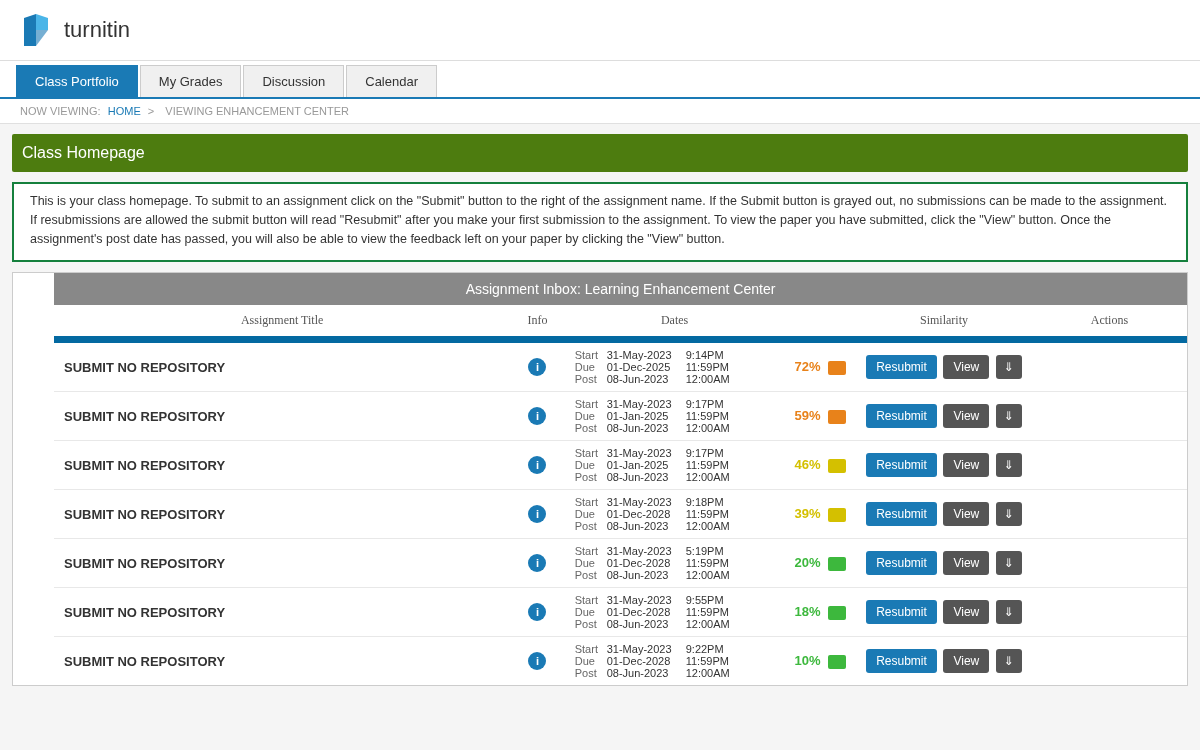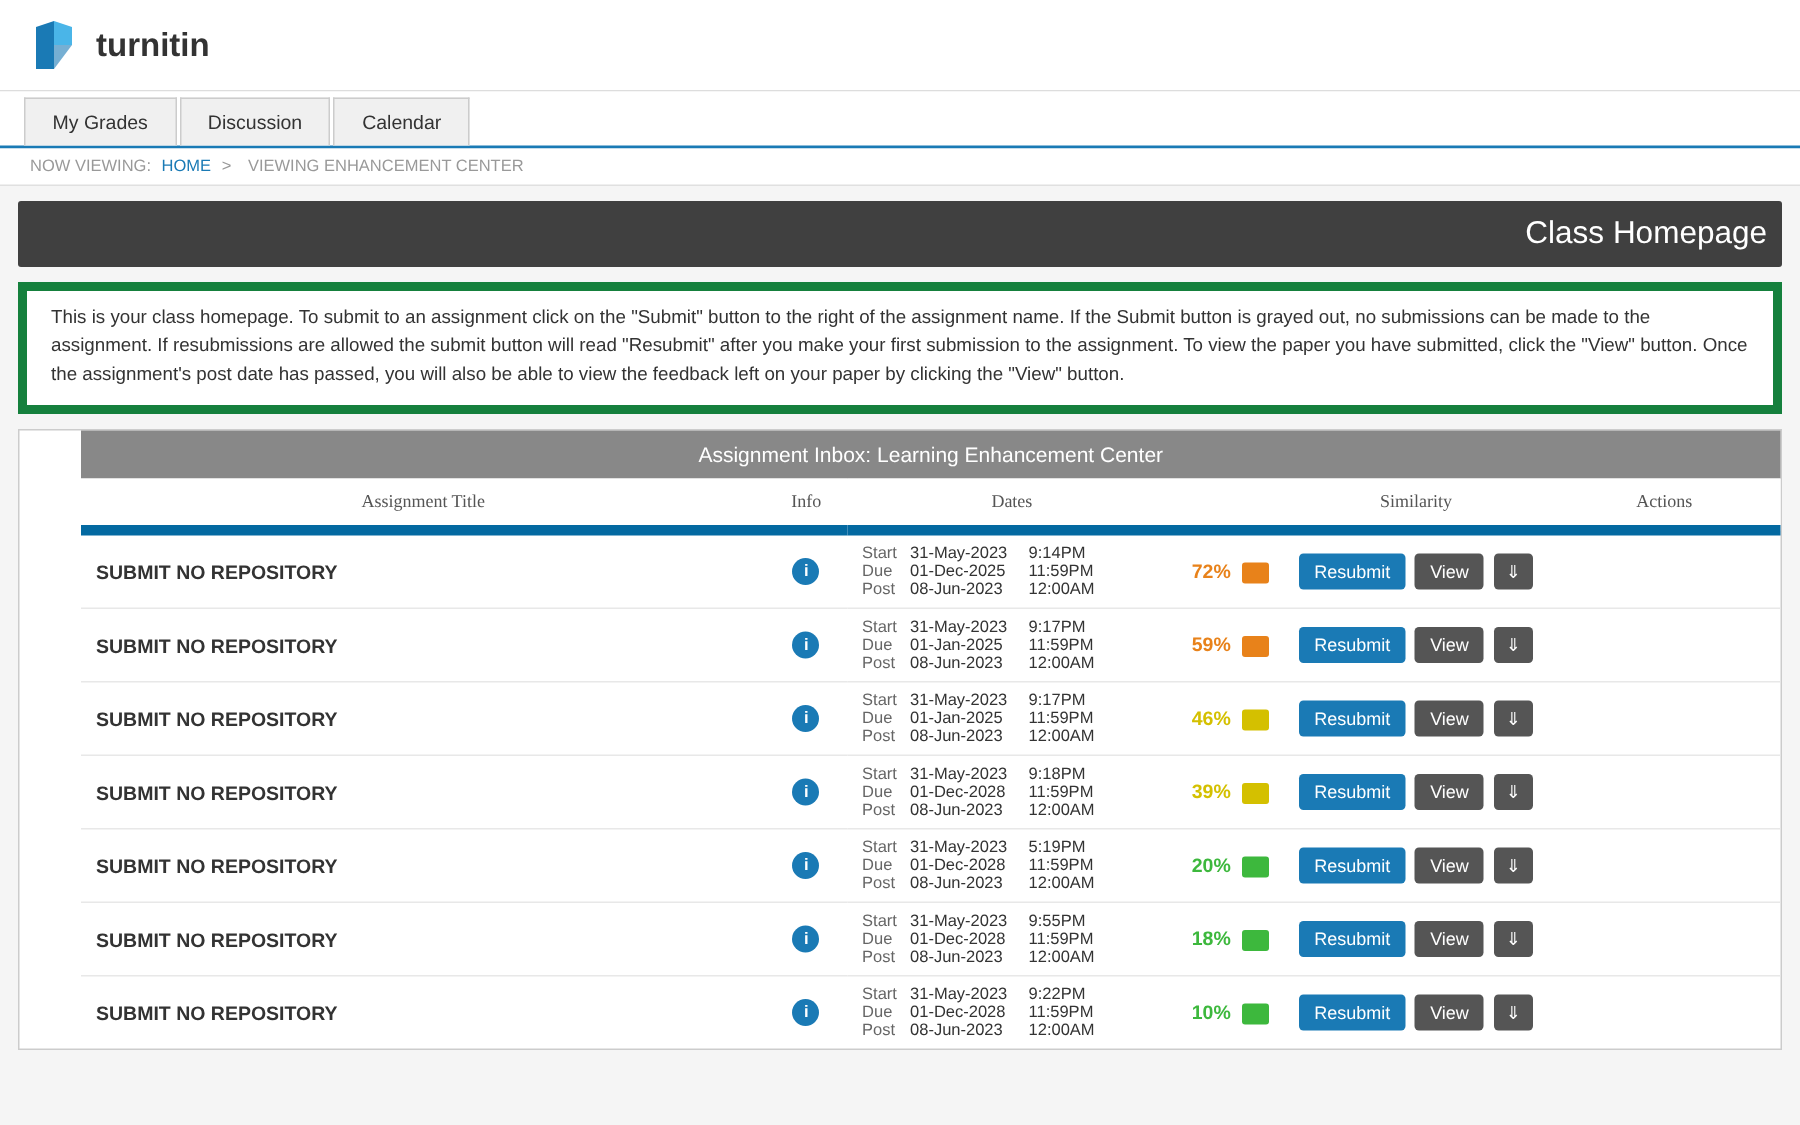--- a/index.html
+++ b/index.html
@@ -1,37 +1,37 @@
 <!DOCTYPE html>
 <html><head>
   <meta charset="utf-8">
   <style>
     * { box-sizing: border-box; margin: 0; padding: 0; }
     body { font-family: Arial, Helvetica, sans-serif; font-size: 13px; background: #f5f5f5; color: #333; }
 
     
     .header { background: #fff; border-bottom: 1px solid #ddd; padding: 10px 16px; display: flex; align-items: center; }
     .logo-icon { width: 40px; height: 40px; margin-right: 8px; }
-    .logo-text { font-size: 22px; font-weight: bold; color: #333; }
+    .logo-text { font-size: 22px; font-weight: normal; color: #333; }
 
     
     .nav-tabs { background: #fff; border-bottom: 2px solid #1a7ab5; padding: 0 16px; display: flex; }
     .nav-tab { padding: 8px 18px; cursor: pointer; font-size: 13px; border: 1px solid #ccc; border-bottom: none; margin-right: 2px; background: #f0f0f0; color: #333; text-decoration: none; display: inline-block; margin-top: 4px; }
     .nav-tab.active { background: #1a7ab5; color: #fff; border-color: #1a7ab5; }
 
     
     .breadcrumb { background: #fff; padding: 6px 16px; font-size: 11px; color: #666; border-bottom: 1px solid #e0e0e0; }
     .breadcrumb a { color: #1a7ab5; text-decoration: none; }
     .breadcrumb span { color: #999; margin: 0 4px; }
 
     
-    .page-title-bar { background: #404040; color: #fff; text-align: right; padding: 10px; font-size: 21px; margin: 10px 12px 10px 12px; border-radius: 2px; }
-
-    
-    .description { padding: 8px 16px 12px 16px; font-size: 12.5px; color: #333; line-height: 1.5; background: #fff; margin: 0 12px 10px 12px; border: 6px solid #15803d; }
+    .page-title-bar { background: #4d7c0f; color: #fff; text-align: left; padding: 10px; font-size: 16px; margin: 10px 12px 10px 12px; border-radius: 2px; }
+
+    
+    .description { padding: 8px 16px 12px 16px; font-size: 12.5px; color: #333; line-height: 1.5; background: #fff; margin: 0 12px 10px 12px; border: 2px solid #15803d; }
 
     
     .inbox-container { margin: 0 12px 12px 12px; border: 1px solid #ccc; background: #fff; padding-left: 41px; }
     .inbox-header { background: #888; color: #fff; text-align: center; padding: 8px; font-size: 14px; }
 
     
     .assignment-table { width: 100%; border-collapse: collapse; }
     .assignment-table th { background: #fff; padding: 8px 10px; font-weight: normal; color: #555; font-size: 12px; border-bottom: 7px solid #0369a1; text-align: center; font-family: Liberation Serif, serif; }
     .assignment-table td { padding: 6px 10px; vertical-align: middle; }
     .assignment-table tr.data-row { border-bottom: 1px solid #e8e8e8; }
@@ -61,20 +61,21 @@
   <svg class="logo-icon" viewBox="0 0 40 40" xmlns="http://www.w3.org/2000/svg">
     <rect width="40" height="40" fill="white"></rect>
     <path d="M8 8 L20 4 L20 36 L8 36 Z" fill="#1a7ab5"></path>
     <path d="M20 4 L32 8 L32 20 L20 20 Z" fill="#4ab5e8"></path>
     <path d="M20 20 L32 20 L20 36 Z" fill="#1a7ab5" opacity="0.6"></path>
   </svg>
   <span class="logo-text">turnitin</span>
 </div>
 
 <div class="nav-tabs">
+  <a class="nav-tab active">Class Portfolio</a>
   <a class="nav-tab">My Grades</a>
   <a class="nav-tab">Discussion</a>
   <a class="nav-tab">Calendar</a>
 </div>
 
 <div class="breadcrumb">
   <span>NOW VIEWING:</span>
   <a>HOME</a>
   <span>&gt;</span>
   <span>VIEWING ENHANCEMENT CENTER</span>

